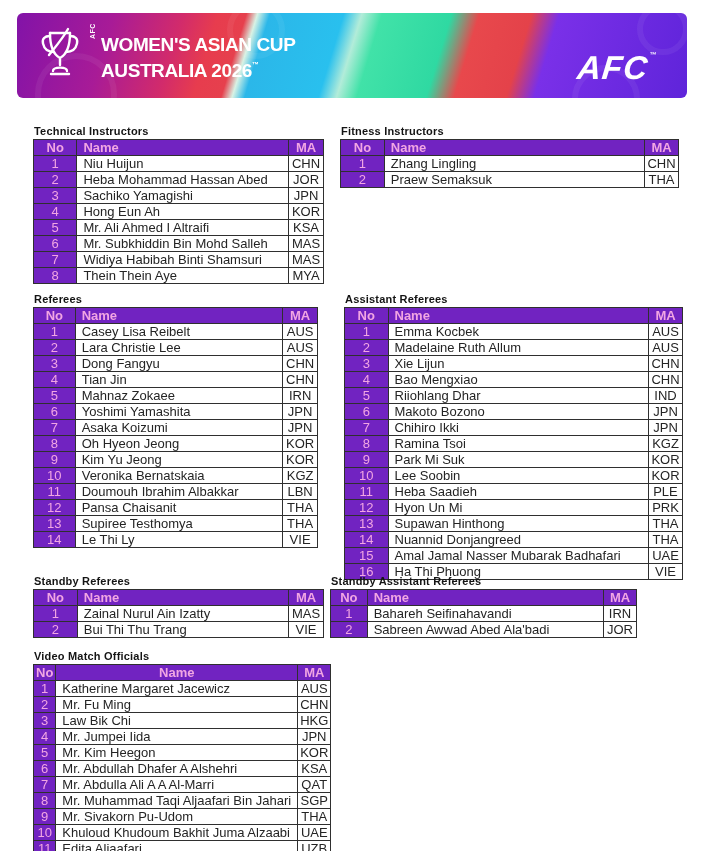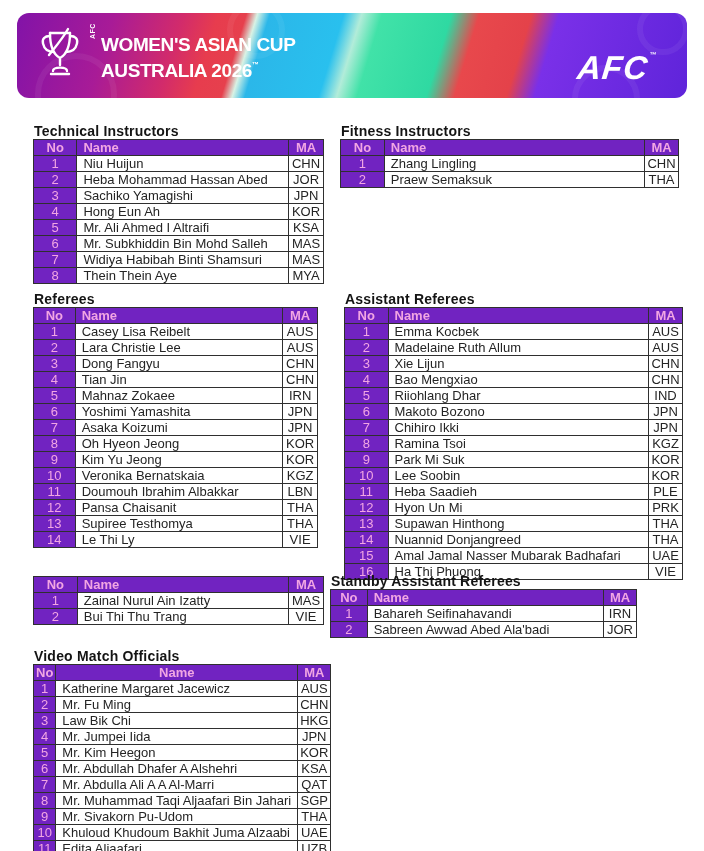--- a/index.html
+++ b/index.html
@@ -9,21 +9,21 @@
     -webkit-font-smoothing:antialiased;
   }
   
   .banner{
     position:absolute;left:17px;top:13px;width:670px;height:85px;
     background:linear-gradient(107deg,
       #8213a8 0%, #a81b97 14%, #d22b6b 24%, #e73c4e 29%, #e6404d 33%,
       #d8f2e4 34.6%, #2bb7e9 36.4%, #29c0ee 47%, #b2ecd9 49.6%,
       #41e2a8 52.5%, #2fd9a2 62.5%, #e8484c 66.5%, #e4424a 74%,
       #7a30e8 78%, #5f24da 100%);
-    overflow:hidden;border-radius:12px;
+    overflow:hidden;border-radius:6px;
   }
   .banner .pattern{position:absolute;border-radius:50%;border:6px solid rgba(255,255,255,.06);}
   .pat1{width:70px;height:70px;left:18px;top:40px;}
   .pat2{width:46px;height:46px;left:210px;top:-12px;border-width:5px;}
   .pat3{width:56px;height:56px;left:555px;top:52px;border-width:5px;border-color:rgba(255,255,255,.08);}
   .pat4{width:40px;height:40px;left:620px;top:-10px;border-color:rgba(255,255,255,.07);}
   .trophy{position:absolute;left:20px;top:13px;}
   .banner-text{position:absolute;left:84px;top:22px;color:#fff;}
   .banner-afc-small{
     position:absolute;left:72px;top:26px;color:#fff;font-size:7px;font-weight:bold;
@@ -32,21 +32,21 @@
   .banner-line{font-weight:bold;font-size:19px;line-height:20px;letter-spacing:-0.4px;white-space:nowrap;}
   .banner-line .tm{font-size:7px;vertical-align:10px;letter-spacing:0;}
   .afc-logo{
     position:absolute;right:30px;top:24px;color:#fff;font-size:33px;line-height:36px;
     font-weight:bold;font-style:italic;letter-spacing:1px;transform:skewX(-6deg);
   }
   .afc-logo .tm{font-size:7px;vertical-align:22px;font-style:normal;}
   
   .tbl{position:absolute;}
   .tbl-title{
-    font-size:14px;font-weight:bold;color:#141414;margin:0 0 2px 1px;
+    font-size:11px;font-weight:bold;color:#141414;margin:0 0 2px 1px;
     line-height:11px;letter-spacing:.2px;
   }
   table.grid{border-collapse:collapse;table-layout:fixed;font-size:13px;}
   table.grid th,table.grid td{
     border:1px solid var(--grid-border,#2f2f2f);
     height:14px;padding:0 6px;overflow:hidden;white-space:nowrap;
     font-weight:normal;
   }
   table.grid th{
     background:var(--purple,#7123c1);color:var(--pink,#f2a6e3);
@@ -374,20 +374,21 @@
         <tr>
           <td class="no">16</td>
           <td class="name">Ha Thi Phuong</td>
           <td class="ma">VIE</td>
         </tr>
       </tbody>
     </table>
 </section>
 
 <section class="tbl pos-standby-ref">
+  <h2 class="tbl-title">Standby Referees</h2>
   <table class="grid">
       <colgroup>
         <col style="width: 44px;">
         <col style="width: 212px;">
         <col style="width: 35px;">
       </colgroup>
       <thead>
         <tr>
           <th class="c">No</th>
           <th>Name</th>

